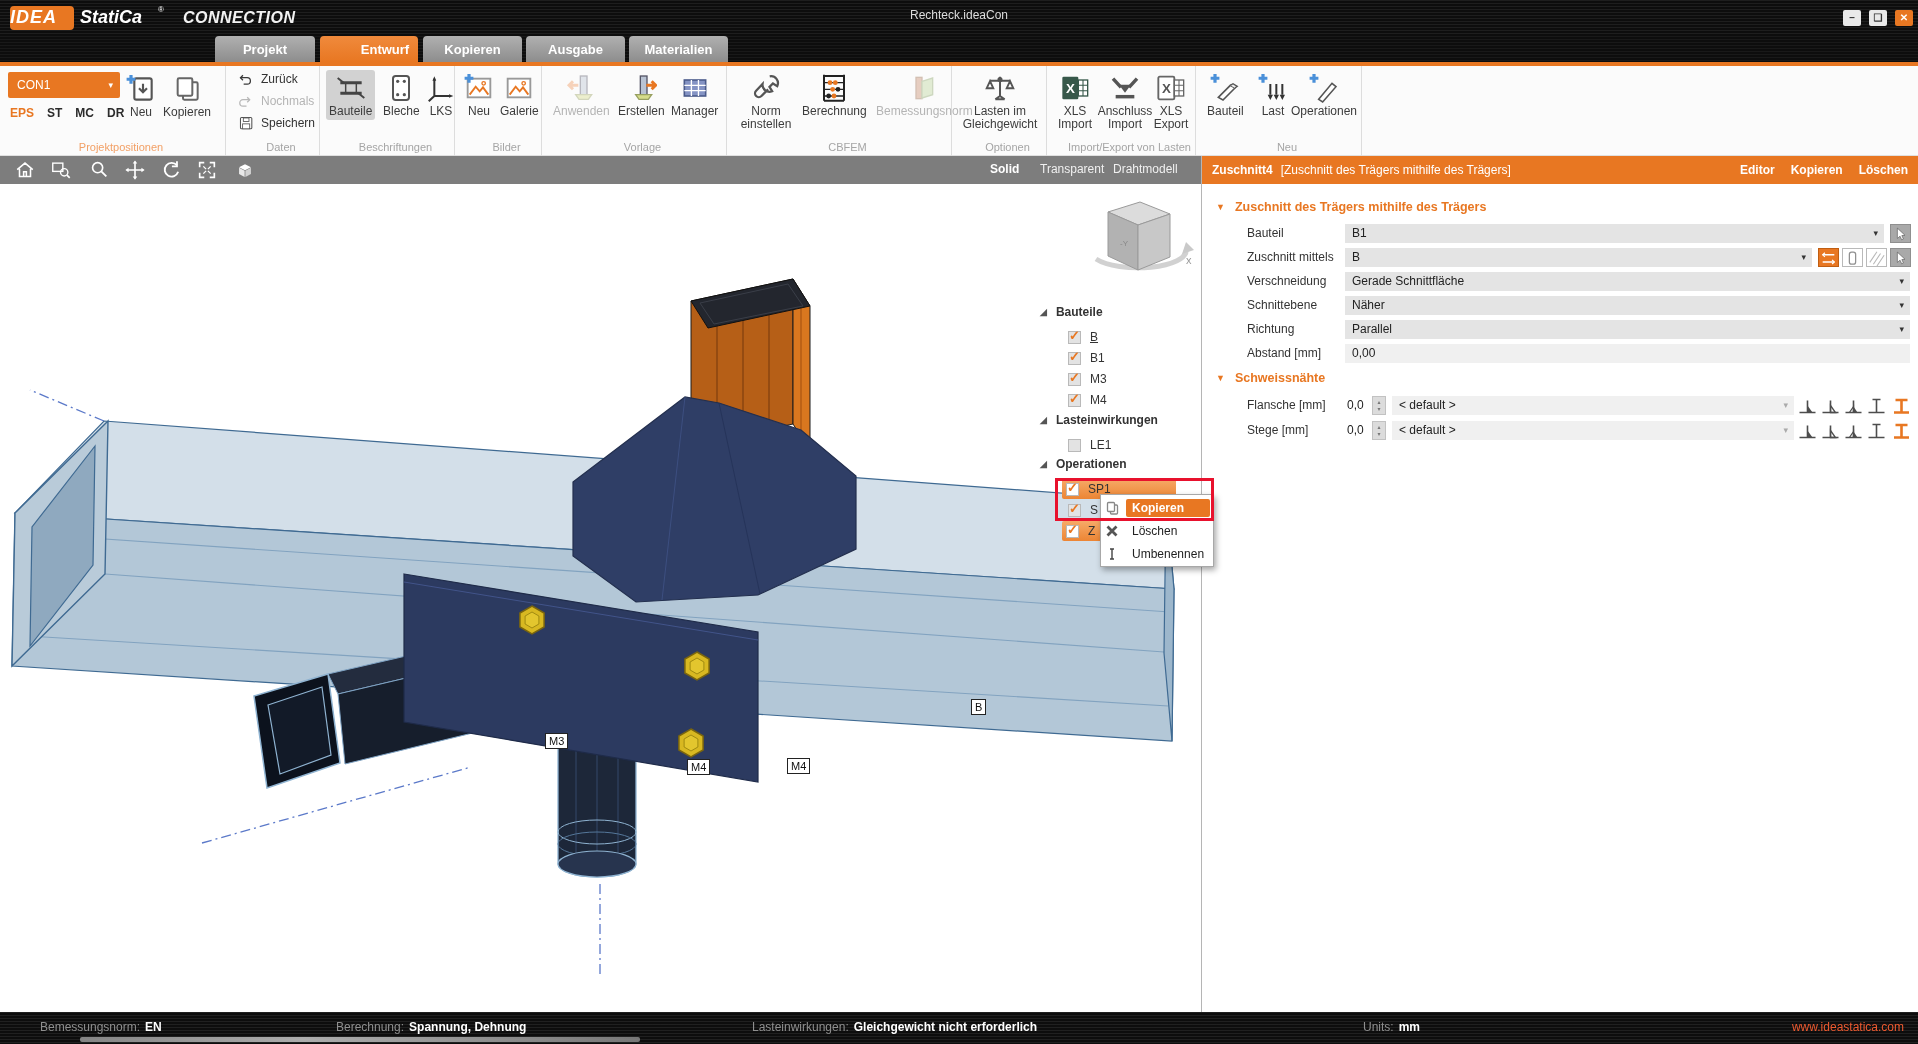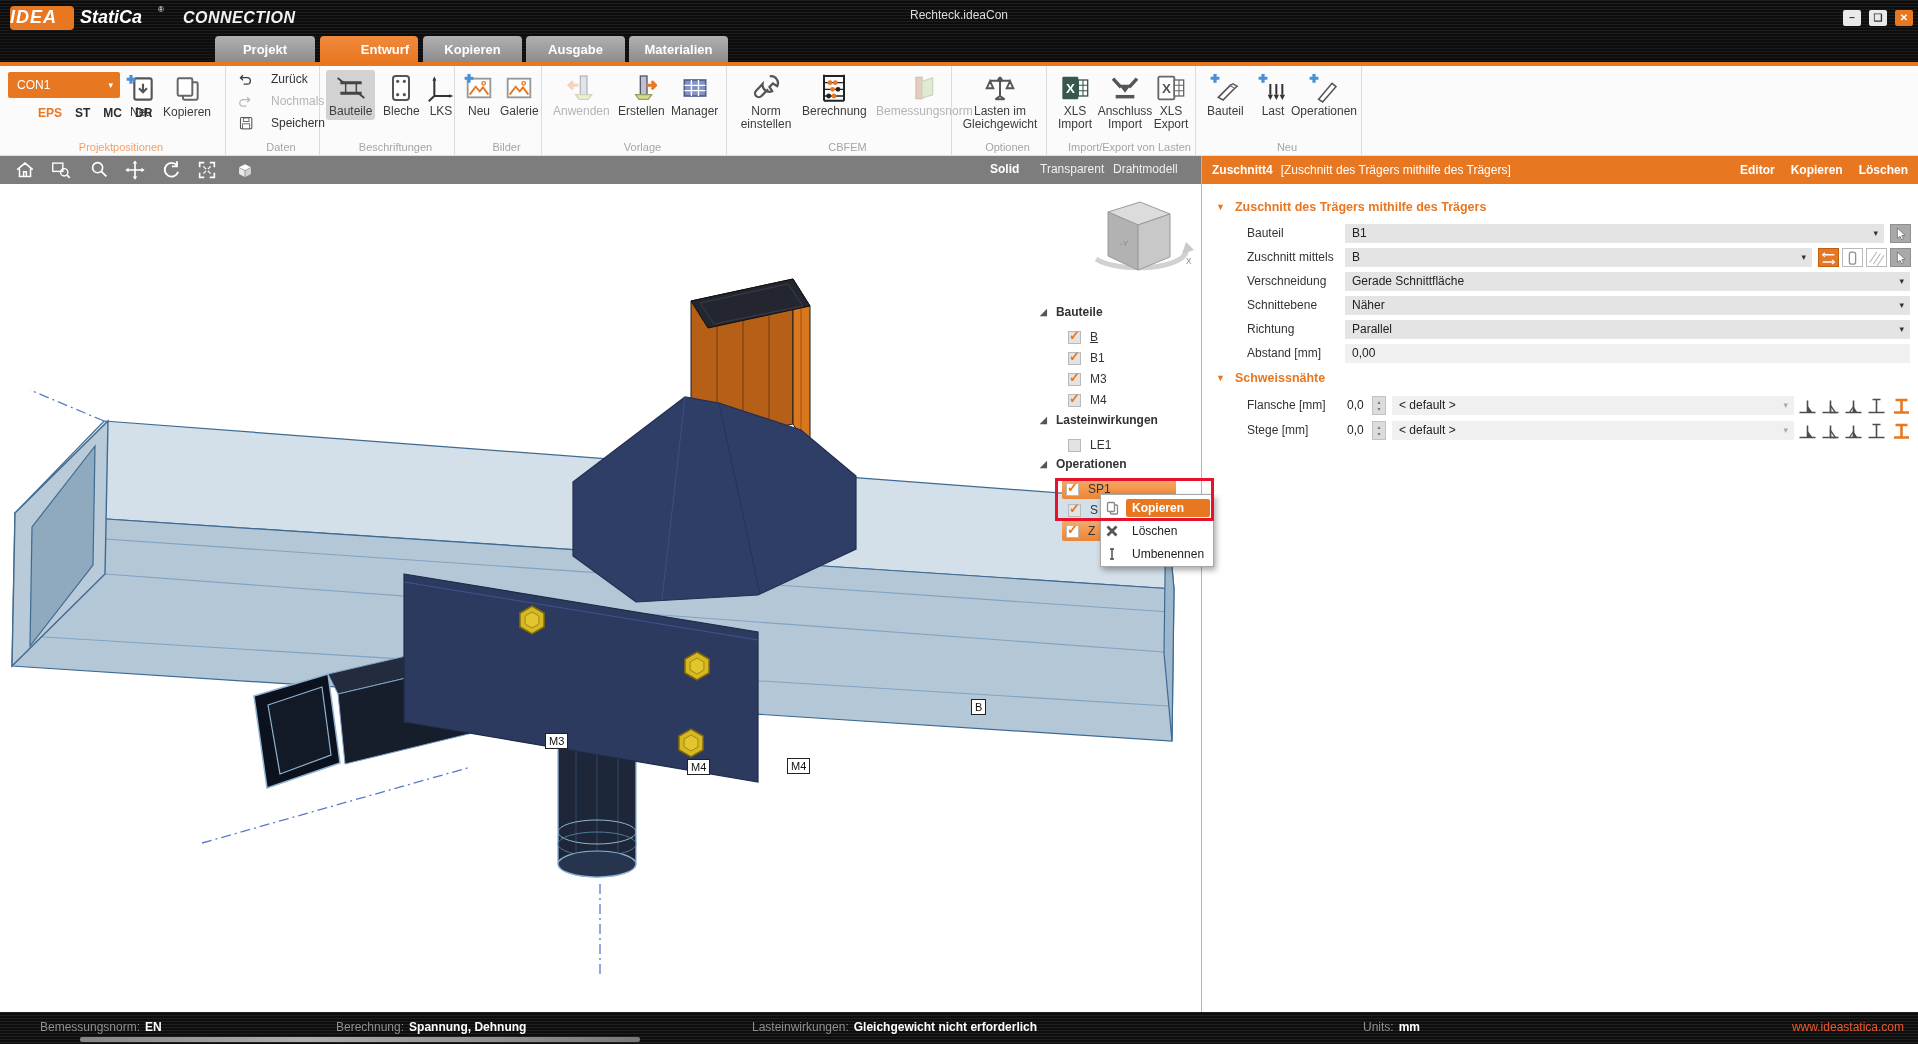--- a/index.html
+++ b/index.html
@@ -34,23 +34,23 @@
   .glabel.orange{color:#f2a066;}
   .rbtn{position:absolute;display:flex;flex-direction:column;align-items:center;width:auto;padding:2px 3px;border-radius:3px;}
   .rbtn .ric{width:32px;height:32px;}
   .rbtn .rlabel{font-size:12px;color:#3c3c3c;text-align:center;line-height:1.12;white-space:pre-line;margin-top:1px;}
   .rbtn.selected{background:#d2d2d2;}
   .rbtn.disabled .rlabel{color:#b4b4b4;}
   .rbtn.disabled .ric{opacity:.4;}
   .combo{position:absolute;left:8px;top:6px;width:112px;height:26px;background:#e87722;color:#fff;font-size:12px;
     line-height:26px;padding-left:9px;border-radius:2px;}
   .combo .dd{position:absolute;right:7px;top:0;font-size:9px;}
-  .codes{position:absolute;left:10px;top:40px;width:110px;display:flex;gap:13px;font-size:12px;font-weight:bold;color:#2c2c2c;margin-left:28px;}
+  .codes{position:absolute;left:10px;top:40px;width:110px;display:flex;gap:13px;font-size:12px;font-weight:bold;color:#2c2c2c;}
   .codes .on{color:#e87722;}
-  .srow{position:absolute;left:12px;display:flex;align-items:center;gap:16px;font-size:12px;color:#333;height:18px;}
+  .srow{position:absolute;left:12px;display:flex;align-items:center;gap:6px;font-size:12px;color:#333;height:18px;}
   .srow svg{width:17px;height:17px;}
   .srow.disabled{color:#b4b4b4;}
   
   .viewport{position:absolute;left:0;top:156px;width:1202px;height:856px;background:#fff;border-right:1px solid #b5b5b5;}
   .vp-toolbar{position:absolute;left:0;top:0;width:100%;height:28px;background:#7d7d7d;padding-left:29px;}
   .vpic{position:absolute;top:3px;width:26px;height:22px;}
   .vmode{position:absolute;top:6px;font-size:12px;color:#f0f0f0;}
   .vmode.current{font-weight:bold;color:#fff;}
   .scene{position:absolute;left:0;top:28px;width:1202px;height:828px;}
   .mlabel{position:absolute;background:#fff;border:1px solid #222;color:#111;font-size:11px;padding:0 3px;line-height:14px;z-index:3;}

